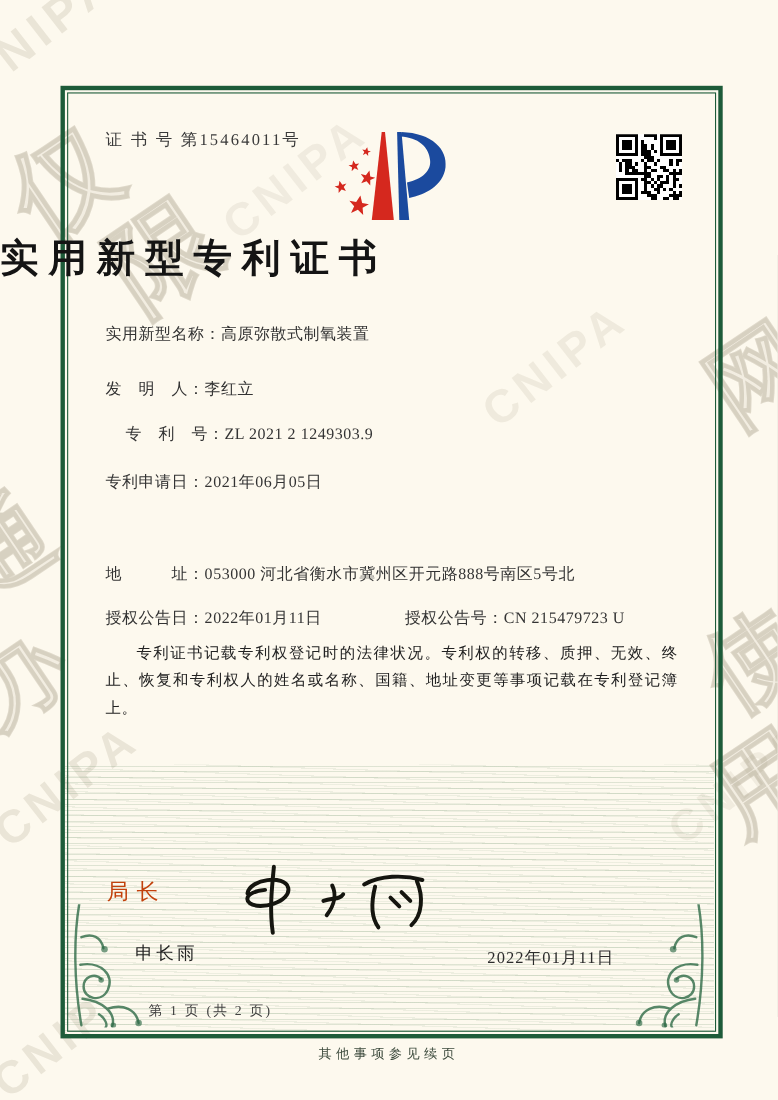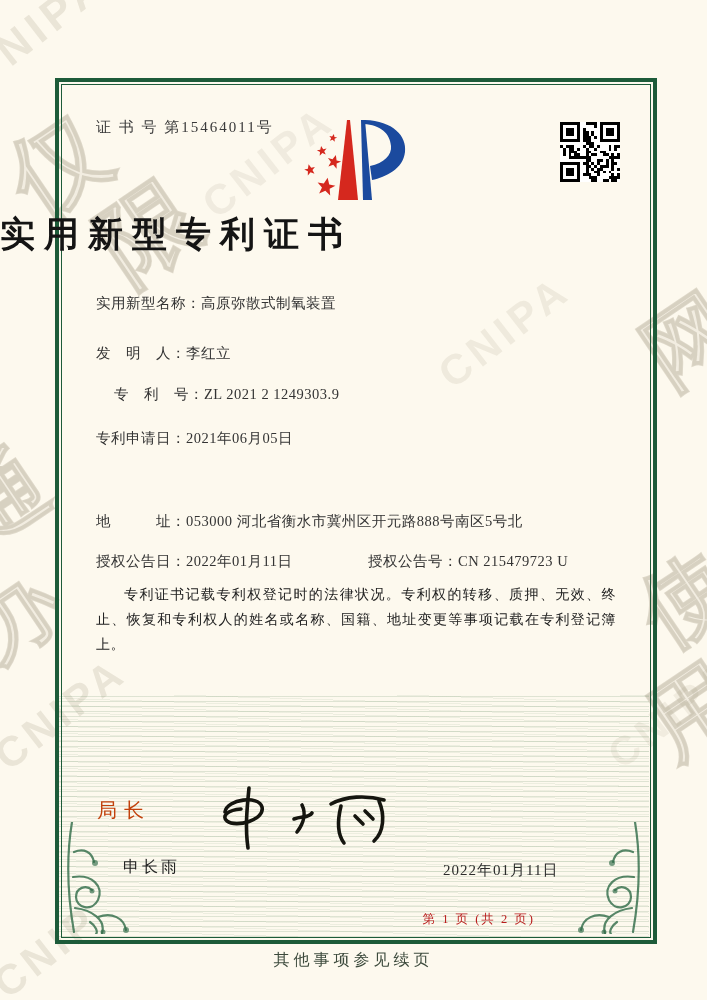--- a/index.html
+++ b/index.html
@@ -35,23 +35,23 @@
     font-size:35px;font-weight:700;letter-spacing:9px;color:#141414;}
   .field-row{position:absolute;left:96px;font-size:14.5px;letter-spacing:0.5px;color:#333;white-space:nowrap;}
   .field-row .lbl{color:#333;}
   .grant-first{display:inline-block;width:272px;}
   .paras{position:absolute;left:96px;top:583px;width:520px;font-size:14px;line-height:1.78;color:#222;text-align:justify;}
   .paras p{margin:0;text-indent:2em;letter-spacing:0.5px;}
   .director-title{position:absolute;left:97px;top:797px;font-size:20px;letter-spacing:7px;color:#c2410c;}
   .director-name{position:absolute;left:97px;top:857px;font-size:16px;letter-spacing:3px;color:#222;margin-left:26px;}
   .signature{position:absolute;left:205px;top:780px;}
   .issue-date{position:absolute;left:443px;top:861px;font-size:15px;letter-spacing:1px;color:#2c2c2c;}
-  .page-no{position:absolute;left:135px;top:911px;width:400px;text-align:right;font-size:12.5px;letter-spacing:2px;color:#b91c1c;}
+  .page-no{position:absolute;left:135px;top:911px;width:400px;text-align:left;font-size:12.5px;letter-spacing:2px;color:#404040;}
   .footer-note{position:absolute;left:0;top:950px;width:707px;text-align:center;
-    font-size:16px;letter-spacing:4px;color:#3c4a3c;}
+    font-size:12px;letter-spacing:4px;color:#3c4a3c;}
 </style>
 </head>
 <body>
 
 <div class="page">
 
   <div class="wm" style="left:-12px;top:-8px;font-size:44px;letter-spacing:6px;transform:rotate(-38deg);">NIPA</div>
   <div class="wm wm-outline" style="left:12px;top:102px;font-size:96px;transform:rotate(-34deg);">仅</div>
   <div class="wm wm-outline" style="left:102px;top:168px;font-size:96px;transform:rotate(-34deg);">限</div>
   <div class="wm" style="left:192px;top:138px;font-size:42px;letter-spacing:5px;transform:rotate(-38deg);color:rgba(148,138,112,0.12);">CNIPA</div>

